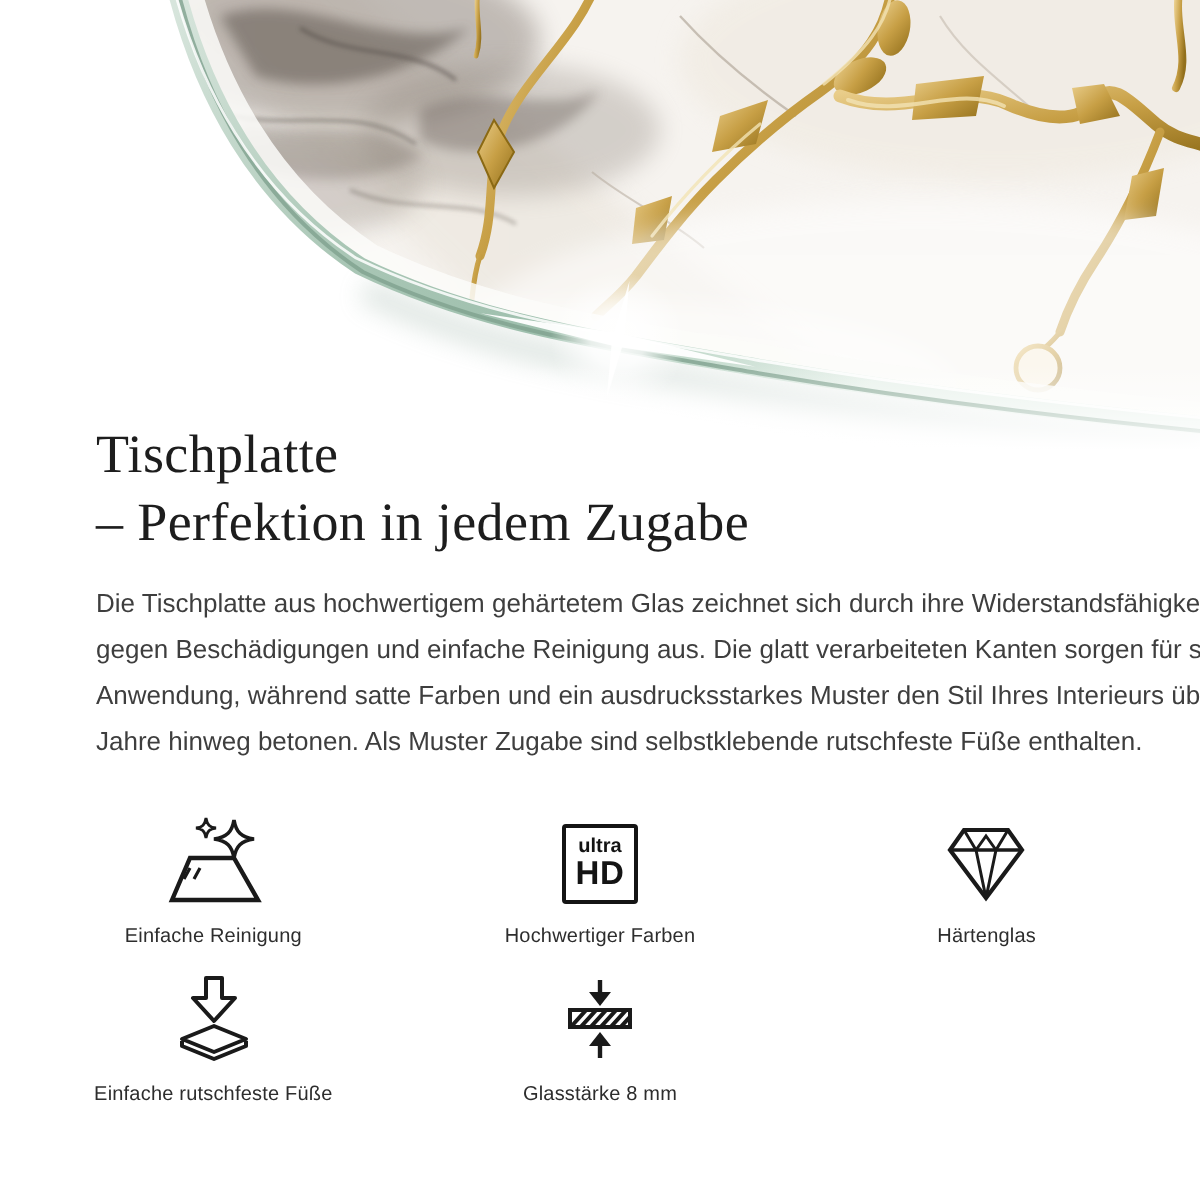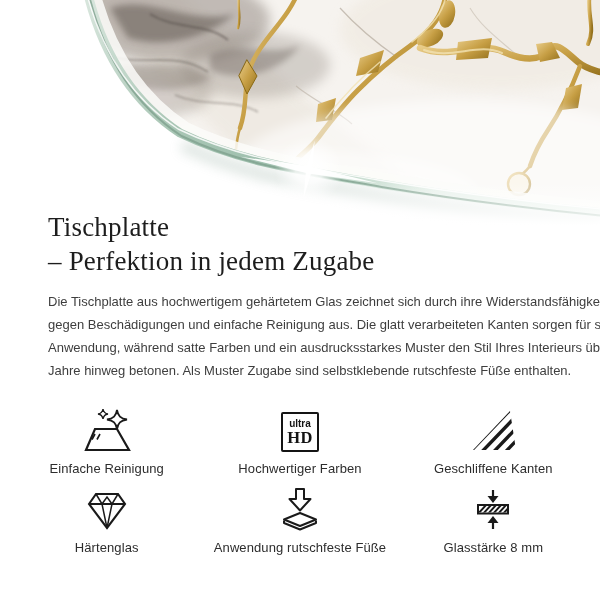--- a/index.html
+++ b/index.html
@@ -8,25 +8,25 @@
   .hero{position:absolute;top:0;left:0;width:600px;height:225px;}
   .content{position:absolute;top:0;left:0;width:600px;}
   h1.title{margin:210px 0 0 48px;font-family:"Liberation Serif",serif;font-weight:400;
            font-size:27px;line-height:34px;color:#1d1d1d;letter-spacing:0.2px;}
   .h-line{display:block;}
   .desc{margin:12px 40px 0 48px;font-size:13px;line-height:23px;color:#3e3e3e;}
   .p-line{display:block;white-space:nowrap;}
   .features{margin:28px 10px 0 10px;display:grid;grid-template-columns:1fr 1fr 1fr;row-gap:13px;}
   .feature{display:flex;flex-direction:column;align-items:center;}
   .icon-box{height:42px;display:flex;align-items:flex-end;justify-content:center;}
-  .f-label{margin-top:10px;font-size:13px;line-height:14px;color:#2d2d2d;letter-spacing:0.1px;}
+  .f-label{margin-top:10px;font-size:10px;line-height:14px;color:#2d2d2d;letter-spacing:0.1px;}
   .hd-badge{width:34px;height:36px;border:2.5px solid #141414;border-radius:2px;
             display:flex;flex-direction:column;align-items:center;justify-content:center;box-sizing:content-box;}
   .hd-top{font-size:10px;font-weight:700;line-height:10px;color:#141414;}
-  .hd-bottom{font-size:16.5px;font-weight:700;line-height:17px;color:#141414;letter-spacing:0.3px;font-family:Liberation Serif, serif;}
+  .hd-bottom{font-size:16.5px;font-weight:700;line-height:17px;color:#141414;letter-spacing:0.3px;}
   svg.icon{display:block;overflow:visible;}
 </style>
 </head>
 <body>
 
 <div class="page">
 
   <div class="hero">
     <svg width="600" height="225" viewBox="0 0 600 225">
       <defs>
@@ -172,35 +172,20 @@
       <div class="feature">
         <div class="icon-box">
           <div class="hd-badge">
             <span class="hd-top">ultra</span>
             <span class="hd-bottom">HD</span>
           </div>
         </div>
         <div class="f-label">Hochwertiger Farben</div>
       </div>
 
-      <div class="feature">
-        <div class="icon-box">
-          <svg class="icon" width="50" height="44" viewBox="0 0 50 44">
-            <defs>
-                <clipPath id="triClip">
-                  <polygon points="5,42 42,3 48,42"></polygon>
-                </clipPath>
-              </defs>
-            <g clip-path="url(#triClip)" stroke="#1a1a1a" stroke-width="3.4">
-              <path d="M-2,48 L44,0 M6,52 L52,4 M14,56 L60,8 M22,60 L68,12 M30,64 L76,16 M38,68 L84,20"></path>
-            </g>
-          </svg>
-        </div>
-        <div class="f-label">Geschliffene Kanten</div>
-      </div>
 
       <div class="feature">
         <div class="icon-box">
           <svg class="icon" width="44" height="40" viewBox="0 0 44 40">
             <g stroke="#1a1a1a" fill="none">
               <path d="M4,13 L11,3 L33,3 L40,13 L22,37 Z" stroke-width="2.1"></path>
               <path d="M4,13 L40,13" stroke-width="1.8"></path>
               <path d="M11,3 L17,13 M33,3 L27,13 M17,13 L22,6 L27,13" stroke-width="1.5"></path>
               <path d="M17,13 L22,37 M27,13 L22,37" stroke-width="1.5"></path>
             </g>
@@ -212,21 +197,21 @@
       <div class="feature">
         <div class="icon-box">
           <svg class="icon" width="44" height="44" viewBox="0 0 44 44">
             <g stroke="#1a1a1a" fill="none" stroke-width="2" stroke-linejoin="round">
               <path d="M18,2 L26,2 L26,12 L32.5,12 L22,23.5 L11.5,12 L18,12 Z"></path>
               <path d="M22,26 L38,32.5 L22,39 L6,32.5 Z"></path>
               <path d="M6,33.5 L6,36 L22,42.5 L38,36 L38,33.5"></path>
             </g>
           </svg>
         </div>
-        <div class="f-label">Anwendung rutschfeste Füße</div>
+        <div class="f-label">Einfache rutschfeste Füße</div>
       </div>
 
       <div class="feature">
         <div class="icon-box">
           <svg class="icon" width="44" height="44" viewBox="0 0 44 44">
             <defs>
                 <clipPath id="barClip">
                   <rect x="8" y="19" width="28" height="6.5"></rect>
                 </clipPath>
               </defs>

